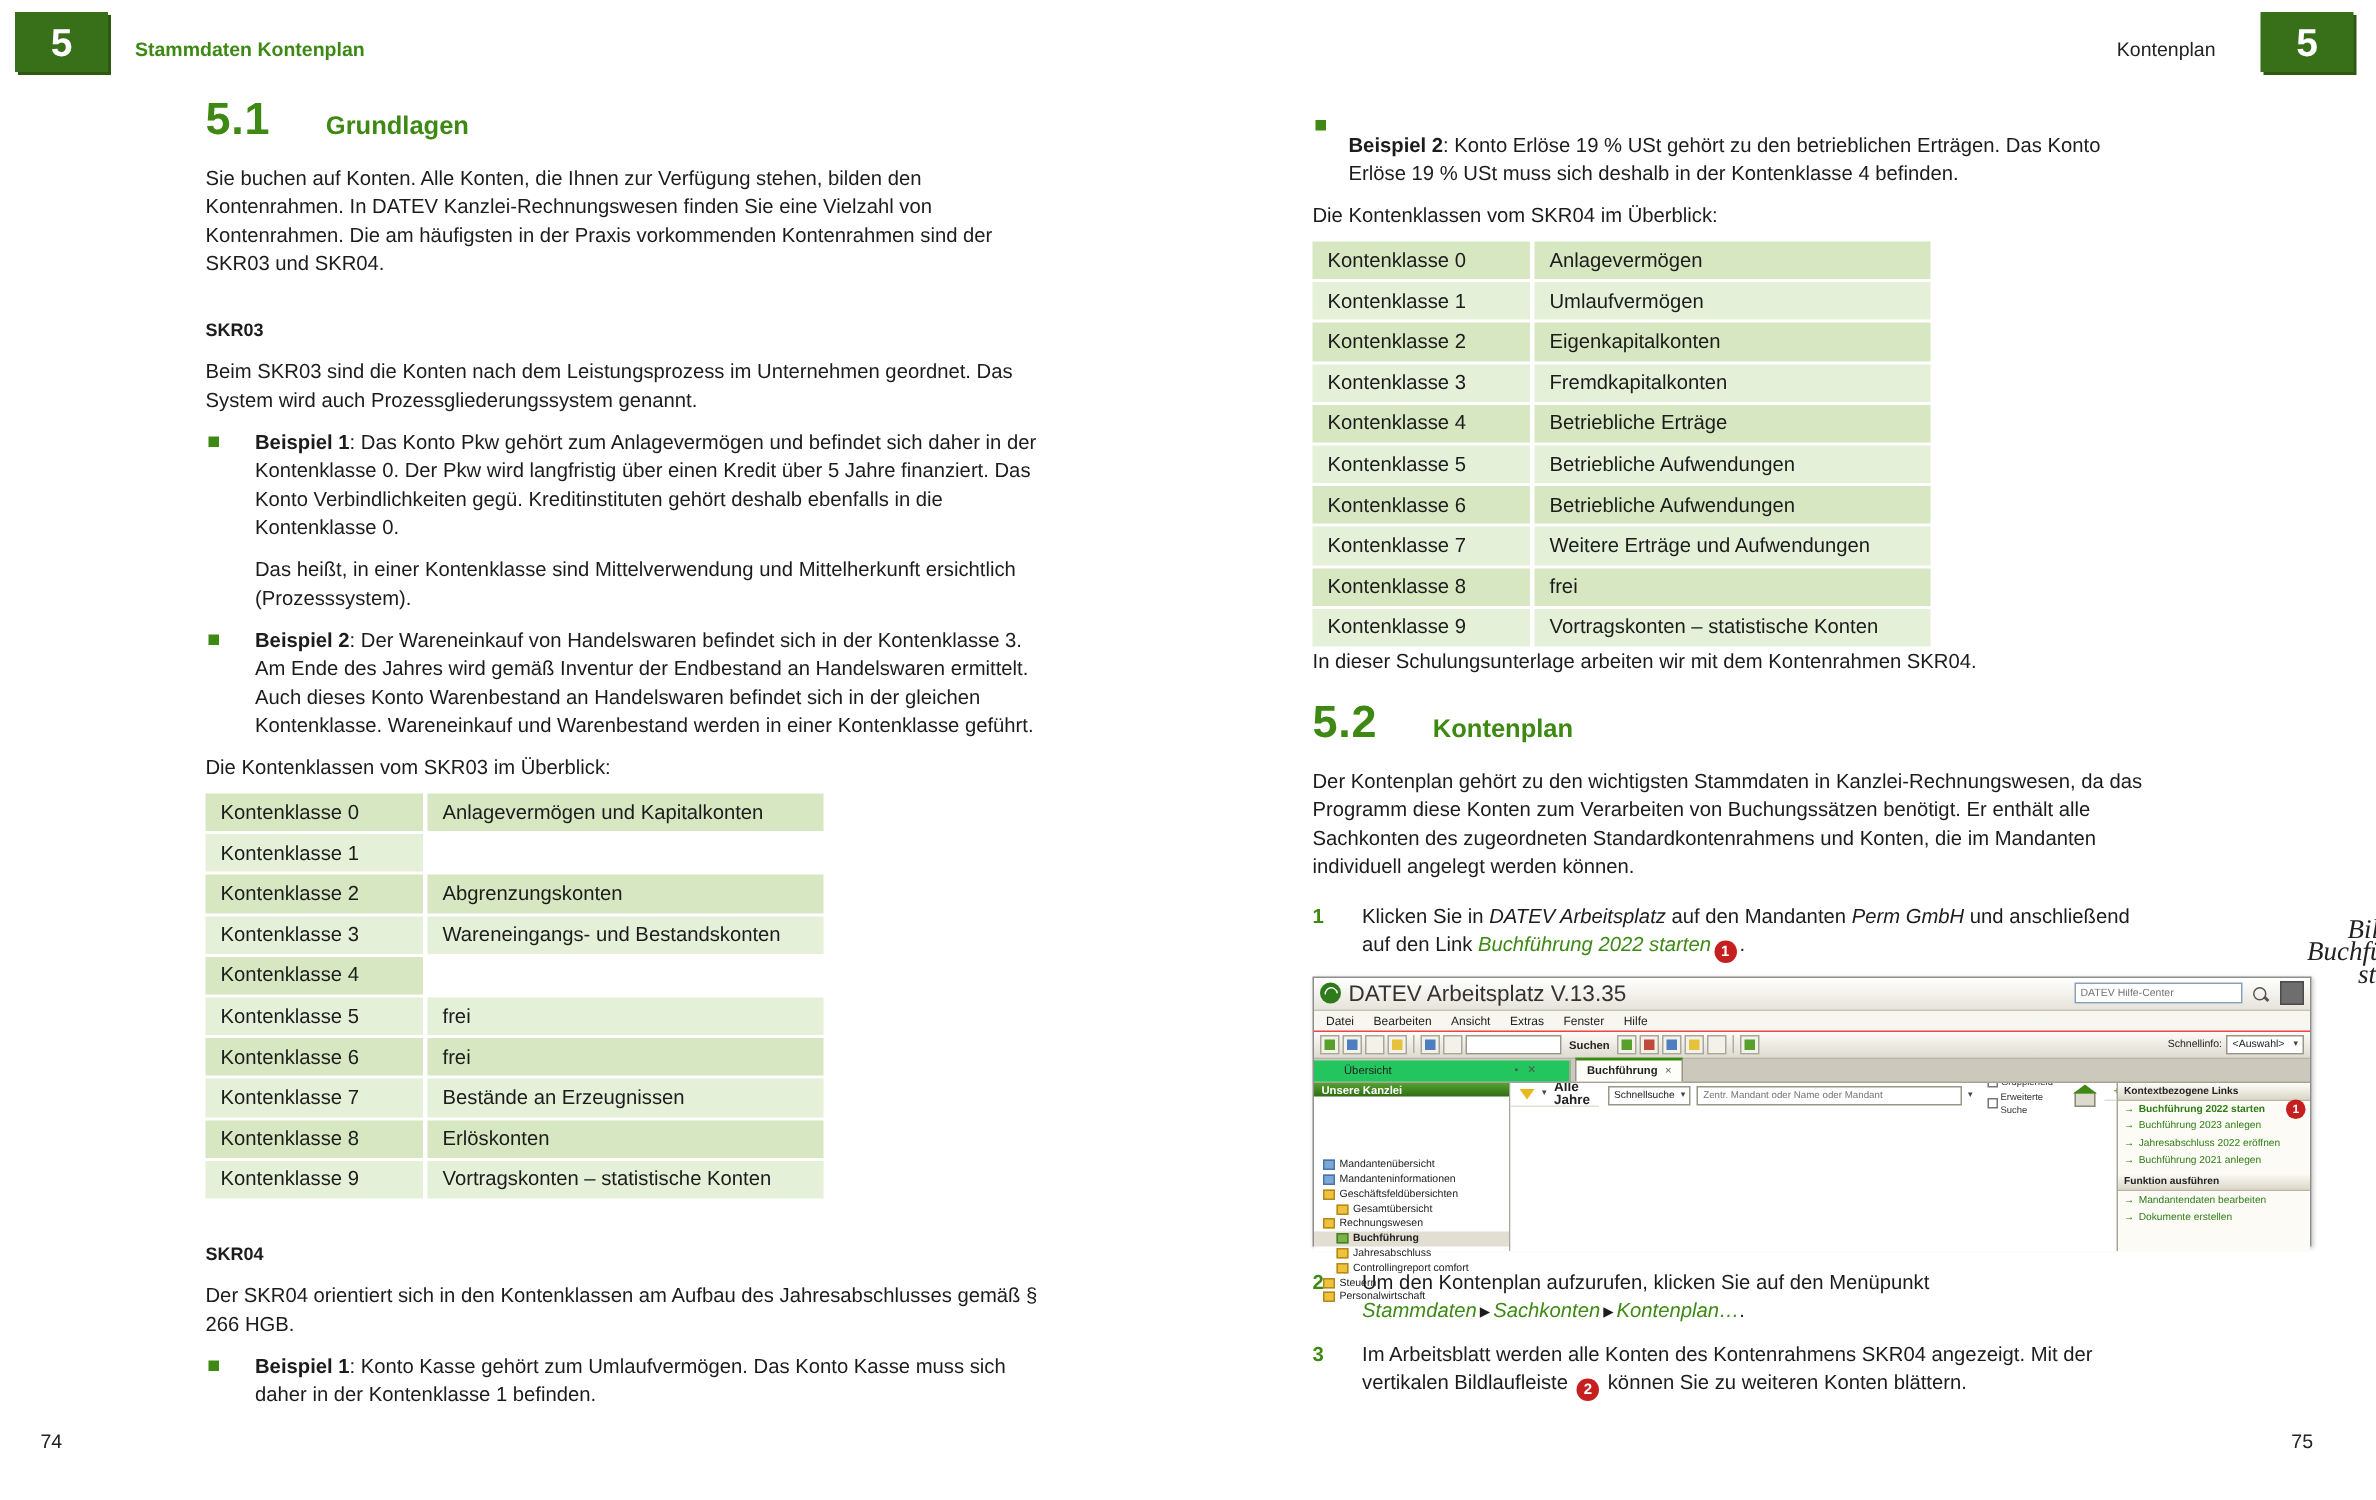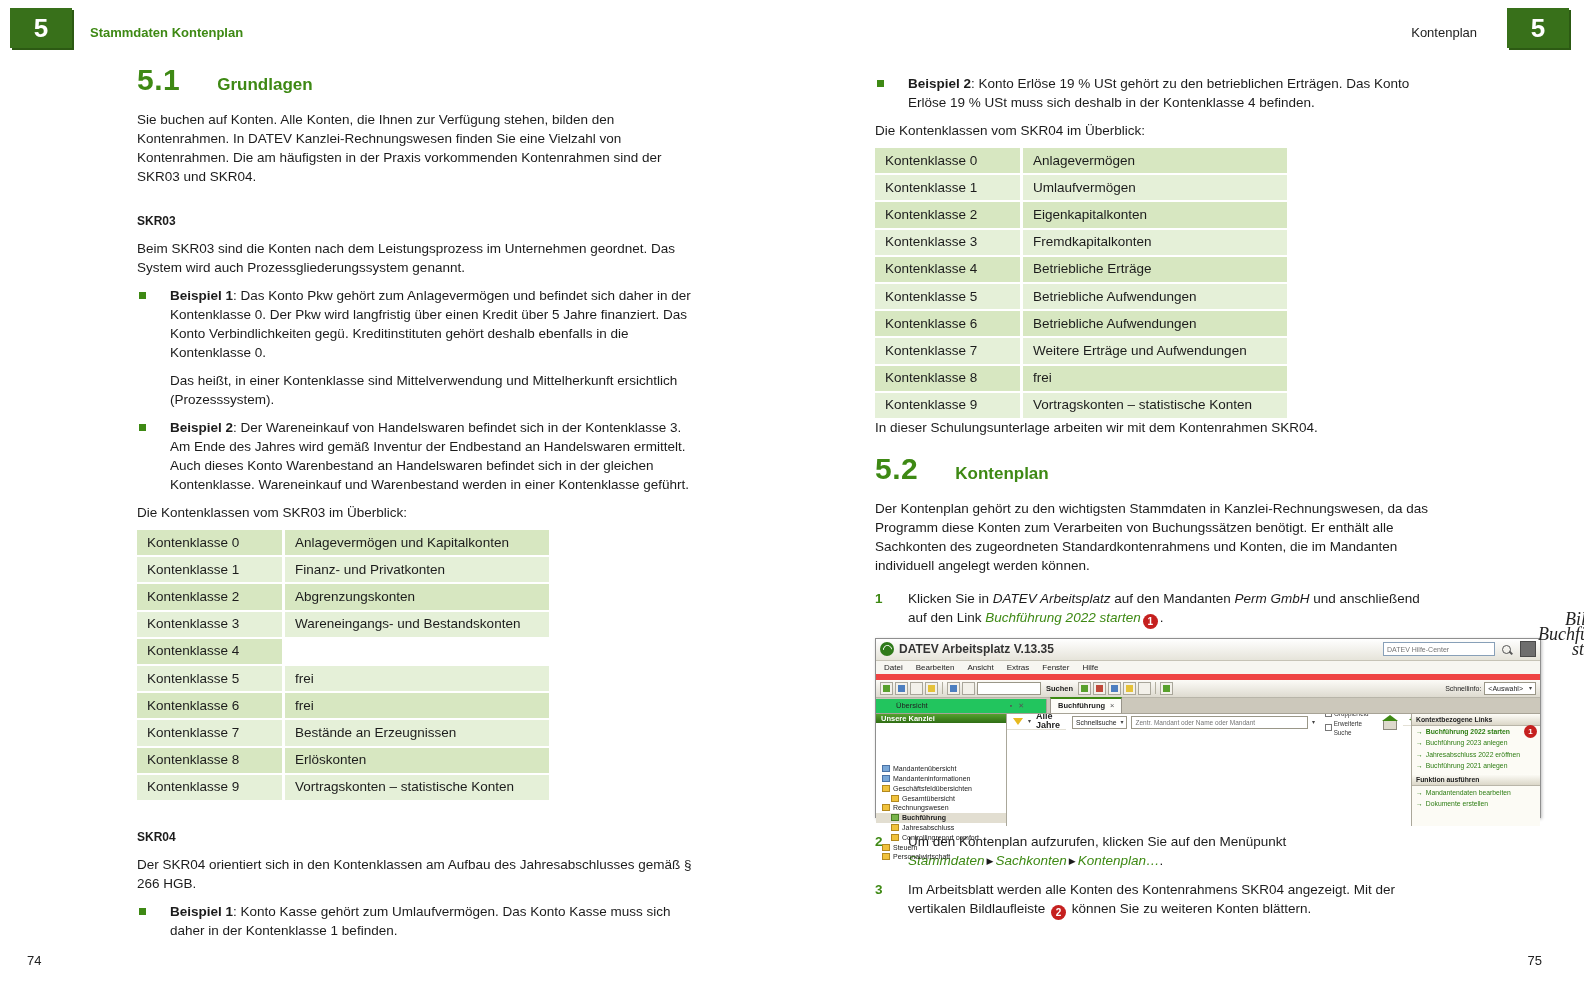--- a/index.html
+++ b/index.html
@@ -19,21 +19,21 @@
   .col-left{left:137px;width:557px;}
   .col-right{left:875px;width:558px;top:74px;}
 
   .sec{display:flex;align-items:baseline;margin:0 0 16px 0;color:#3e8914;}
   .sec-num{font-size:30px;font-weight:bold;letter-spacing:.5px;}
   .sec-title{font-size:17px;font-weight:bold;margin-left:37px;}
 
   p{margin:0;}
   .p-intro{margin-bottom:26px;}
   .subhead{font-size:12px;font-weight:bold;margin:0 0 8px 0;}
-  .mb9{margin-bottom:9px;} .mb8{margin-bottom:8px;} .mb10{margin-bottom:10px;}
+  .mb9{margin-bottom:9px;} .mb8{margin-bottom:8px;} .mb10{margin-bottom:10px;flex-direction:column;}
   .mb12{margin-bottom:12px;} .mb14{margin-bottom:14px;} .mb16{margin-bottom:16px;}
   .mb22{margin-bottom:22px;} .mt28{margin-top:28px;}
 
   .bullet{display:flex;margin-bottom:9px;}
   .bullet-marker{flex:none;width:7px;height:7px;background:#3e8914;margin:6px 0 0 2px;}
   .bullet-body{margin-left:24px;flex:1;}
   .indent{margin-left:33px;}
 
   
   .ktable{display:flex;flex-direction:column;margin:0 0 0 0;width:412px;row-gap:2px;}
@@ -61,30 +61,30 @@
   .pageno.left{left:27px;} .pageno.right{right:42px;}
 
   
   .shot{position:relative;width:664px;height:178px;margin:4px 0 14px 0;border:1px solid #8f8f8f;
         background:#f2f1ea;font-size:7px;line-height:9px;color:#222;box-shadow:1px 1px 3px rgba(0,0,0,.25);}
   .s-title{height:21px;display:flex;align-items:center;gap:5px;padding:0 4px;
            background:linear-gradient(#ffffff,#e6e4da);border-bottom:1px solid #c6c3b6;}
   .s-logo{flex:none;width:14px;height:14px;border-radius:50%;background:#2f7a1a;position:relative;}
   .s-logo::after{content:'';position:absolute;left:3px;top:3px;width:7px;height:7px;border-radius:50%;
                  border:1.6px solid transparent;border-top-color:#fff;border-left-color:#fff;transform:rotate(40deg);}
-  .s-title-text{font-size:12px;color:#333;font-weight:bold;}
+  .s-title-text{font-size:15px;color:#333;}
   .s-flex{flex:1;}
   .s-help-input{width:104px;height:12px;border:1px solid #88a0b8;font-size:7px;padding:0 3px;
                 font-family:"Liberation Sans",sans-serif;background:#fff;}
   .s-mag{display:inline-block;width:7px;height:7px;border:1.5px solid #555;border-radius:50%;position:relative;margin-left:2px;}
   .s-mag::after{content:'';position:absolute;width:4px;height:1.5px;background:#555;right:-3px;bottom:-1px;transform:rotate(45deg);}
   .s-winbtn{width:14px;height:14px;background:#6e6e6e;border:1px solid #4a4a4a;margin-left:4px;}
 
   .s-menu{height:13px;display:flex;align-items:center;gap:13px;padding:0 8px;background:#f7f6f1;
-          border-bottom:6px solid #ef4444;font-size:8px;}
+          border-bottom:1px solid #ef4444;font-size:8px;}
   .s-toolbar{height:17px;display:flex;align-items:center;gap:2px;padding:0 4px;
              background:linear-gradient(#fcfbf7,#dedbd0);border-bottom:1px solid #b8b5a9;}
   .ti{width:11px;height:11px;border:1px solid #a9a69a;background:#f3f1ea;flex:none;position:relative;}
   .ti.g::after,.ti.b::after,.ti.y::after,.ti.r::after{content:'';position:absolute;inset:2px;}
   .ti.g::after{background:#58a02c;} .ti.b::after{background:#4d7fc0;}
   .ti.y::after{background:#e5c23a;} .ti.r::after{background:#c04a3a;}
   .tsep{width:1px;height:12px;background:#b1ae9f;margin:0 2px;flex:none;}
   .s-search-input{width:58px;height:11px;border:1px solid #9a97888;border:1px solid #9a9788;font-size:7px;
                   padding:0 2px;background:#fff;font-family:"Liberation Sans",sans-serif;}
   .s-suchen{font-size:7.5px;font-weight:bold;margin:0 3px;}
@@ -189,21 +189,20 @@
 
     <p class="mb8">Die Kontenklassen vom SKR03 im Überblick:</p>
 
     <div class="ktable">
       <div class="krow">
           <div class="kc kc1">Kontenklasse 0</div>
           <div class="kc kc2">Anlagevermögen und Kapitalkonten</div>
         </div>
       <div class="krow">
           <div class="kc kc1">Kontenklasse 1</div>
-          <div class="kc kc2">Finanz- und Privatkonten</div>
         </div>
       <div class="krow">
           <div class="kc kc1">Kontenklasse 2</div>
           <div class="kc kc2">Abgrenzungskonten</div>
         </div>
       <div class="krow">
           <div class="kc kc1">Kontenklasse 3</div>
           <div class="kc kc2">Wareneingangs- und Bestandskonten</div>
         </div>
       <div class="krow">

